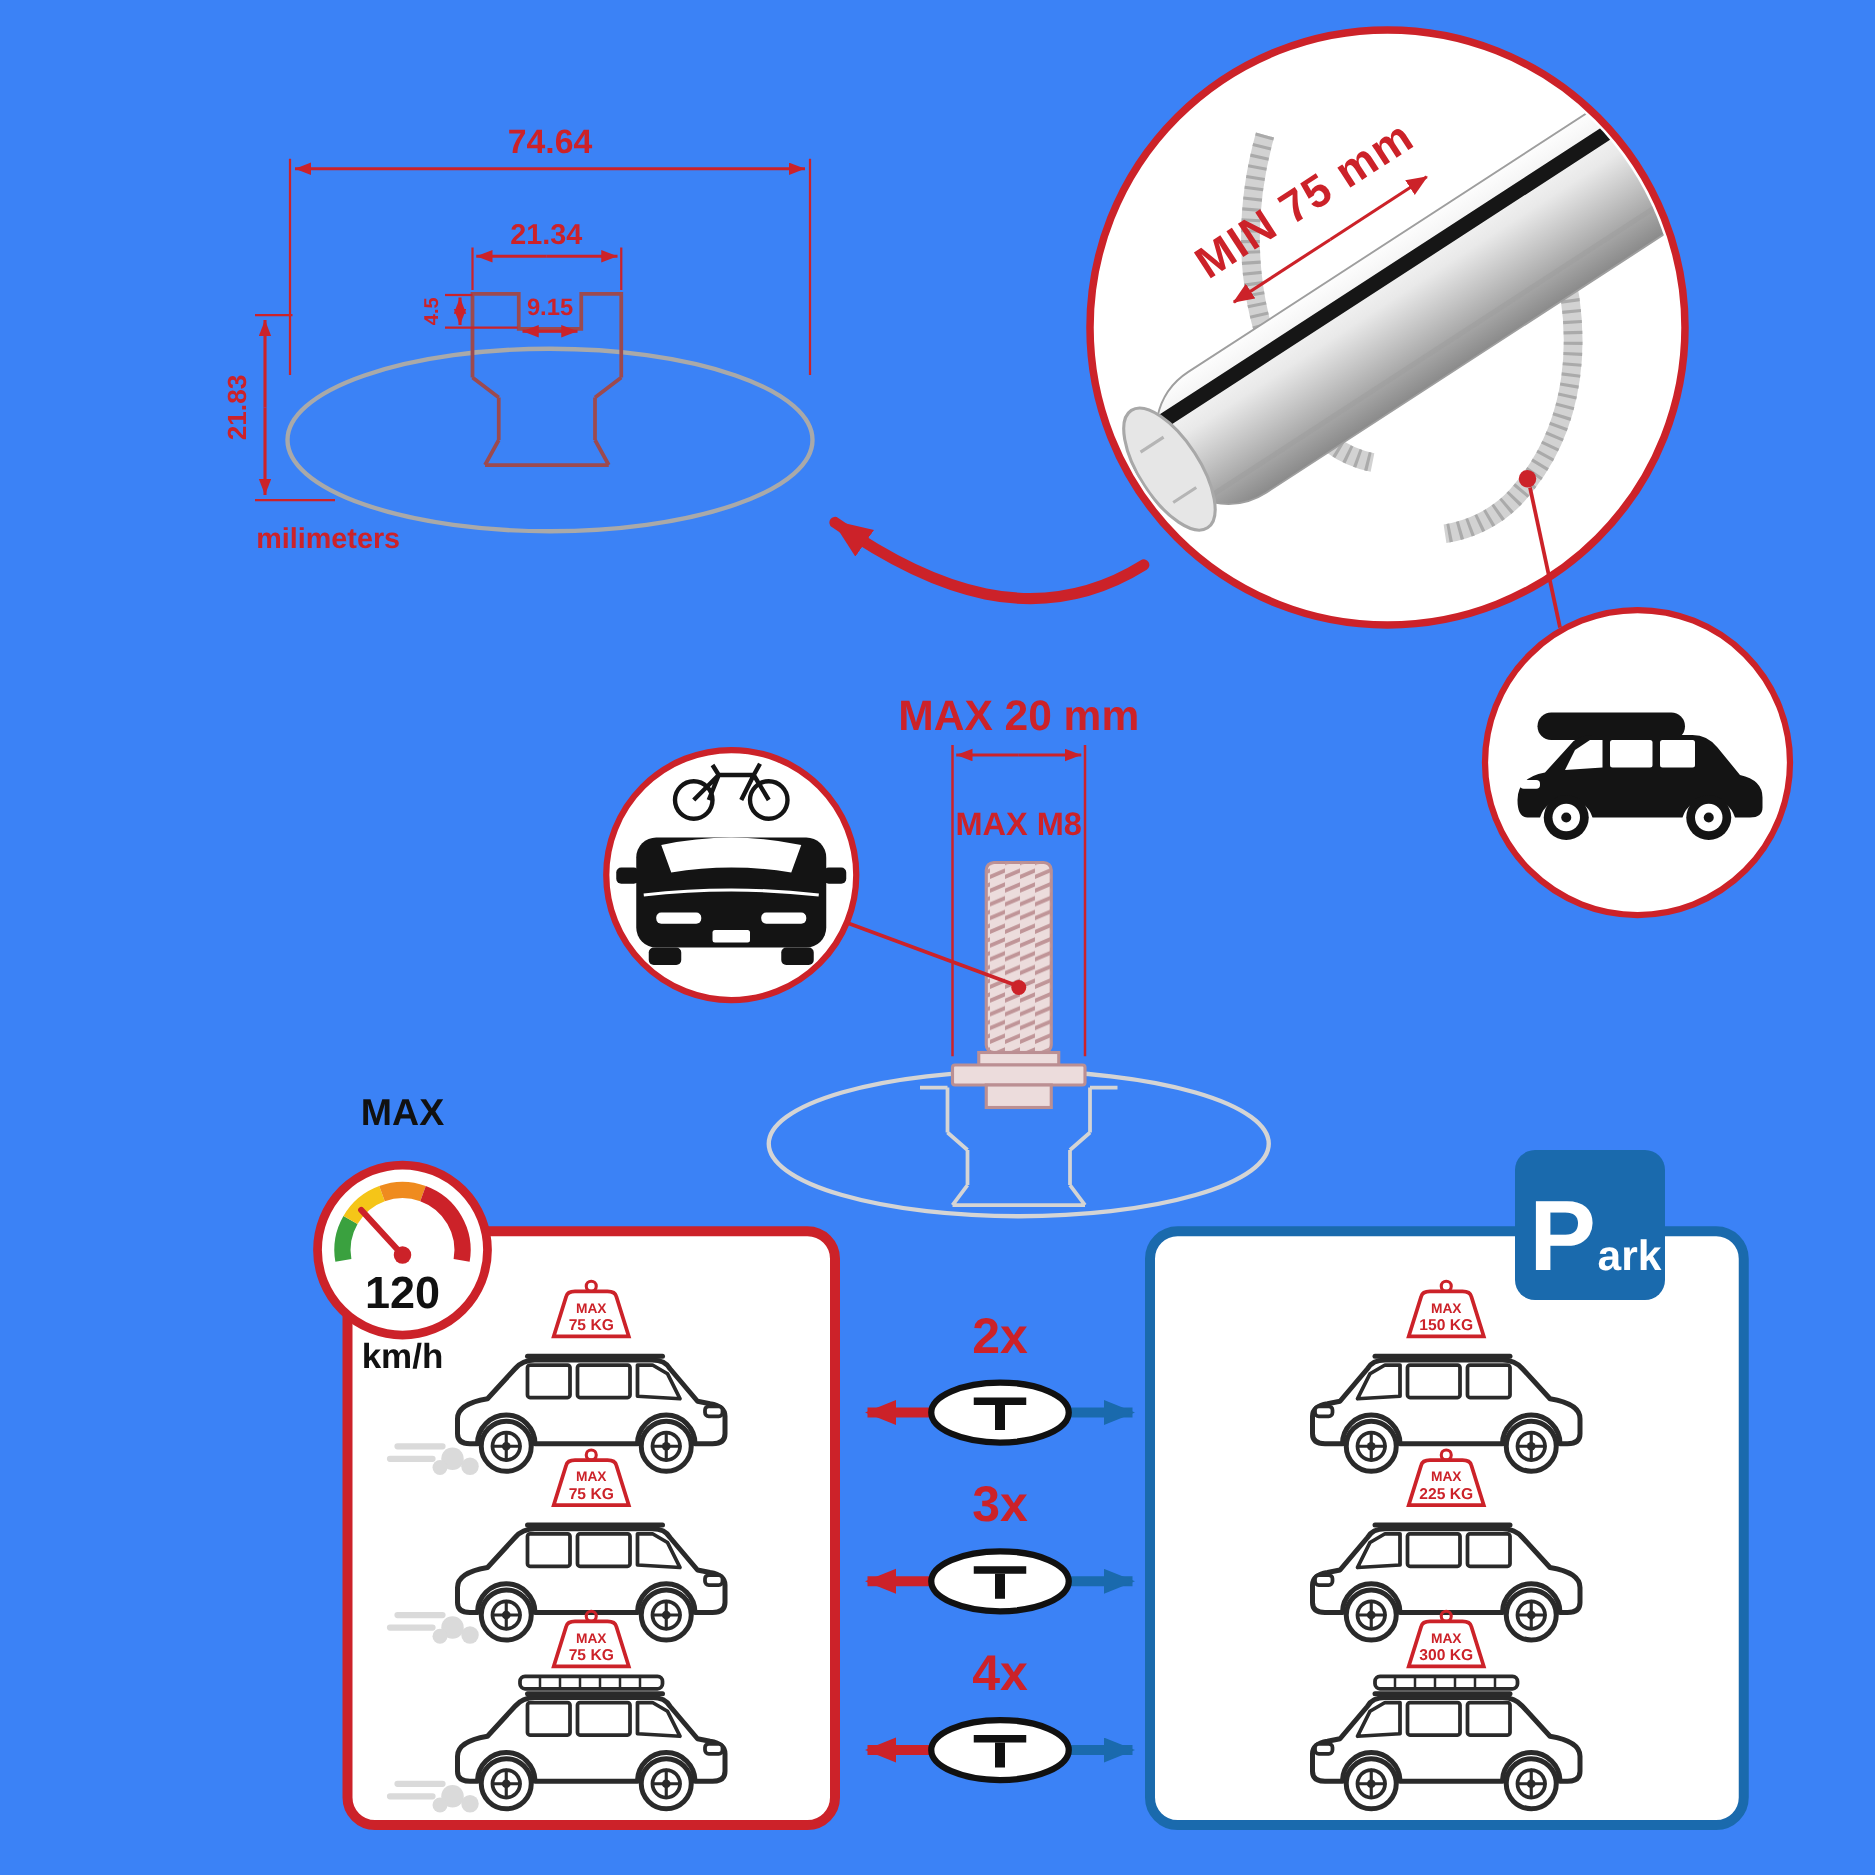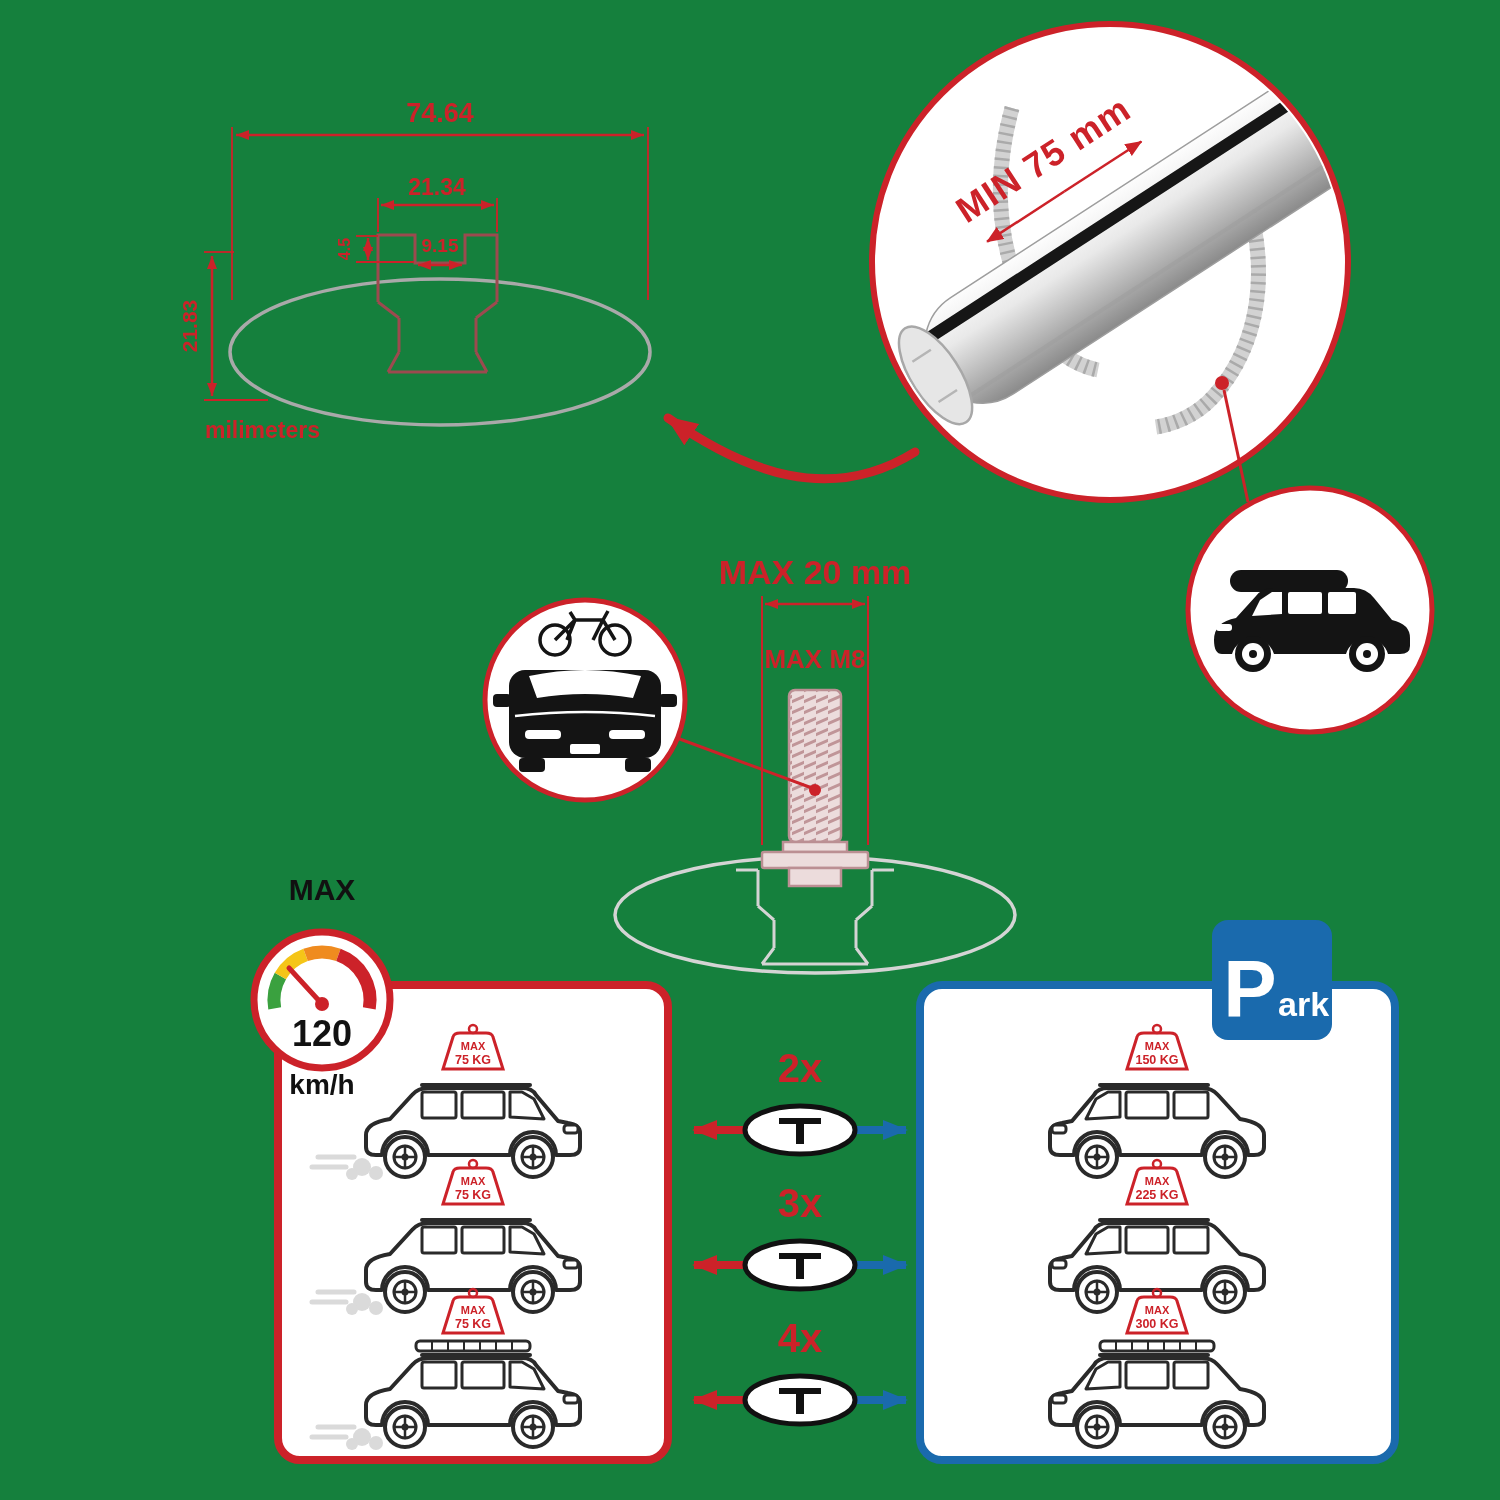--- a/index.html
+++ b/index.html
@@ -1,16 +1,16 @@
 <!DOCTYPE html>
 <html><head>
 <meta charset="utf-8">
 <style>
   html,body{margin:0;padding:0;background:#fff;}
-  .canvas{position:relative;width:1500px;height:1500px;background:#15803d;overflow:hidden;
+  .canvas{position:relative;width:1500px;height:1500px;background:#3b82f6;overflow:hidden;
           font-family:"Liberation Sans",sans-serif;}
   svg{display:block;}
   svg text{font-family:"Liberation Sans",sans-serif;}
   .dim{fill:#cc2229;font-weight:bold;}
   .dimline{stroke:#cc2229;stroke-width:2.5;fill:none;}
   .ext{stroke:#cc2229;stroke-width:1.8;fill:none;}
   .blk{fill:#111111;font-weight:bold;}
   .wht{fill:#ffffff;font-weight:bold;}
   .tagtxt{fill:#cc2229;font-weight:bold;}
 </style>

